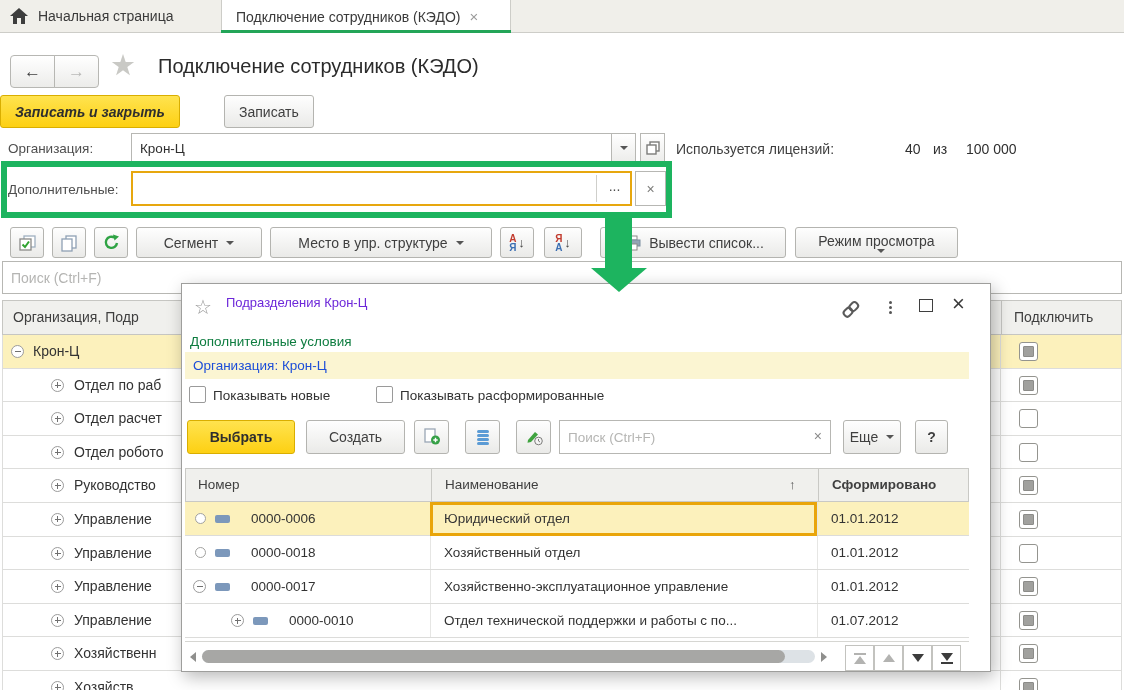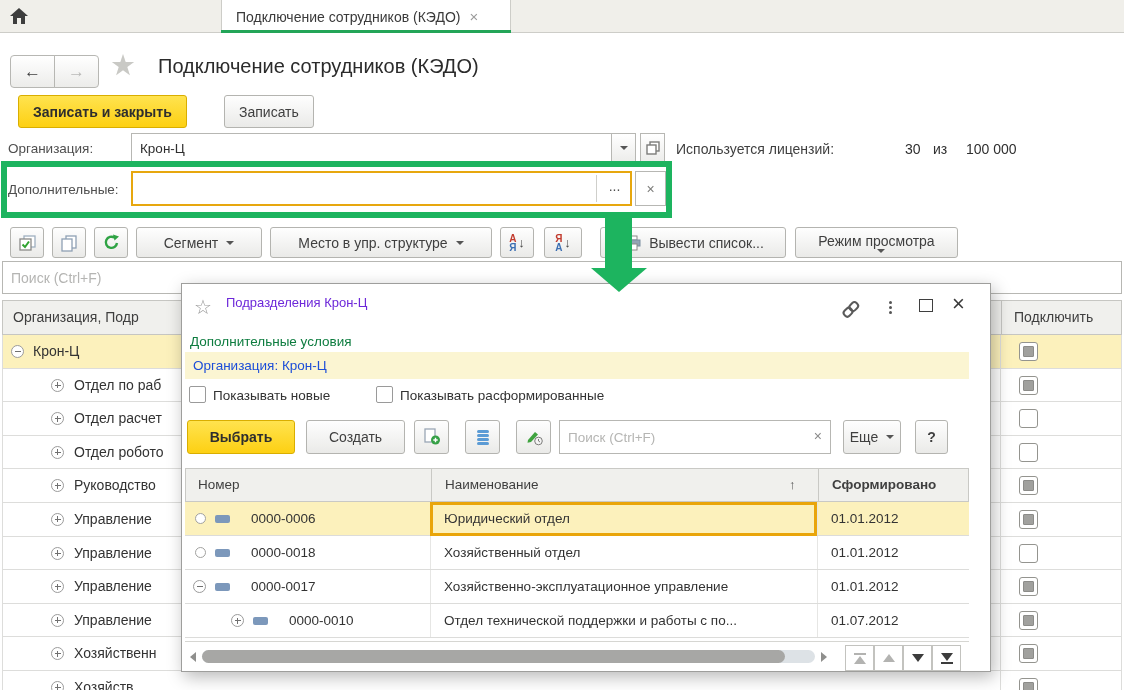--- a/index.html
+++ b/index.html
@@ -18,21 +18,21 @@
   .navbtn{display:inline-block;width:45px;height:33px;line-height:31px;text-align:center;background:linear-gradient(#ffffff,#ececea);
     border:1px solid #b7b7b3;box-sizing:border-box;font-size:17px;}
   #nav-back{left:10px;top:55px;border-radius:4px 0 0 4px;color:#3d3d3d;}
   #nav-fwd{left:54px;top:55px;border-radius:0 4px 4px 0;color:#b9b9b7;}
   #fav-star{left:110px;top:48px;font-size:29px;color:#c9c9c5;}
   #page-title{left:158px;top:55px;font-size:20px;color:#2b2b2b;white-space:nowrap;}
   
   .btn{display:inline-flex;align-items:center;justify-content:center;height:33px;background:linear-gradient(#fefefe,#eaeae8);
     border:1px solid #b4b4b0;border-radius:3px;font-size:14px;color:#3f3f3f;padding:0 14px;box-sizing:border-box;white-space:nowrap;}
   .btn.yellow{background:linear-gradient(#ffe34f,#fdd013);border-color:#d9ae00;font-weight:bold;color:#2e2e2e;}
-  #btn-save-close{left:18px;top:95px;}
+  #btn-save-close{left:0;top:95px;font-style:italic;}
   #btn-save{left:224px;top:95px;}
   
   .flabel{font-size:13.5px;color:#4f4f4f;white-space:nowrap;}
   #org-label{left:8px;top:141px;}
   .field{border:1px solid #b7b7b3;box-sizing:border-box;background:#fff;font-size:13.5px;color:#2f2f2f;
     font-family:"Liberation Sans",sans-serif;padding:0 8px;outline:none;}
   #org-input{left:131px;top:133px;width:481px;height:30px;}
   .sqbtn{display:inline-flex;align-items:center;justify-content:center;background:linear-gradient(#ffffff,#ececea);
     border:1px solid #b7b7b3;box-sizing:border-box;}
   #org-caret{left:611px;top:133px;width:25px;height:30px;}
@@ -160,20 +160,21 @@
 <body>
 
 <div id="stage">
 
   <div id="tabbar" class="abs">
     <span id="home-icon" class="abs">
       <svg width="18" height="16" viewBox="0 0 18 16">
           <path d="M9 0 L18 8 H15 V16 H11 V10 H7 V16 H3 V8 H0 Z" fill="#3d3d3d"></path>
         </svg>
     </span>
+    <span id="tab-home" class="abs">Начальная страница</span>
     <span id="tab-active" class="abs">
       <span>Подключение сотрудников (КЭДО)</span><span id="tab-close">×</span>
     </span>
   </div>
 
   <span id="nav-back" class="abs navbtn">←</span>
   <span id="nav-fwd" class="abs navbtn">→</span>
   <span id="fav-star" class="abs">★</span>
   <span id="page-title" class="abs">Подключение сотрудников (КЭДО)</span>
 
@@ -185,21 +186,21 @@
   <span id="org-caret" class="abs sqbtn">
       <span class="caret" style="margin-left:0"></span>
     </span>
   <span id="org-open" class="abs sqbtn">
     <svg width="14" height="14" viewBox="0 0 14 14">
         <rect x="4" y="1" width="9" height="9" fill="#fff" stroke="#7c7c7a" stroke-width="1.4"></rect>
         <rect x="1" y="4" width="9" height="9" fill="#fff" stroke="#7c7c7a" stroke-width="1.4"></rect>
       </svg>
   </span>
   <span id="lic-label" class="abs">Используется лицензий:</span>
-  <span id="lic-used" class="abs">30</span>
+  <span id="lic-used" class="abs">40</span>
   <span id="lic-sep" class="abs">из</span>
   <span id="lic-total" class="abs">100 000</span>
 
   <span id="dept-label" class="abs flabel">Дополнительные:</span>
   <input id="dept-input" class="abs field" value="" style="">
   <span id="dept-sep" class="abs"></span>
   <span id="dept-ellipsis" class="abs">...</span>
   <span id="dept-clear" class="abs">×</span>
 
   <div id="ann-rect" class="abs"></div>

